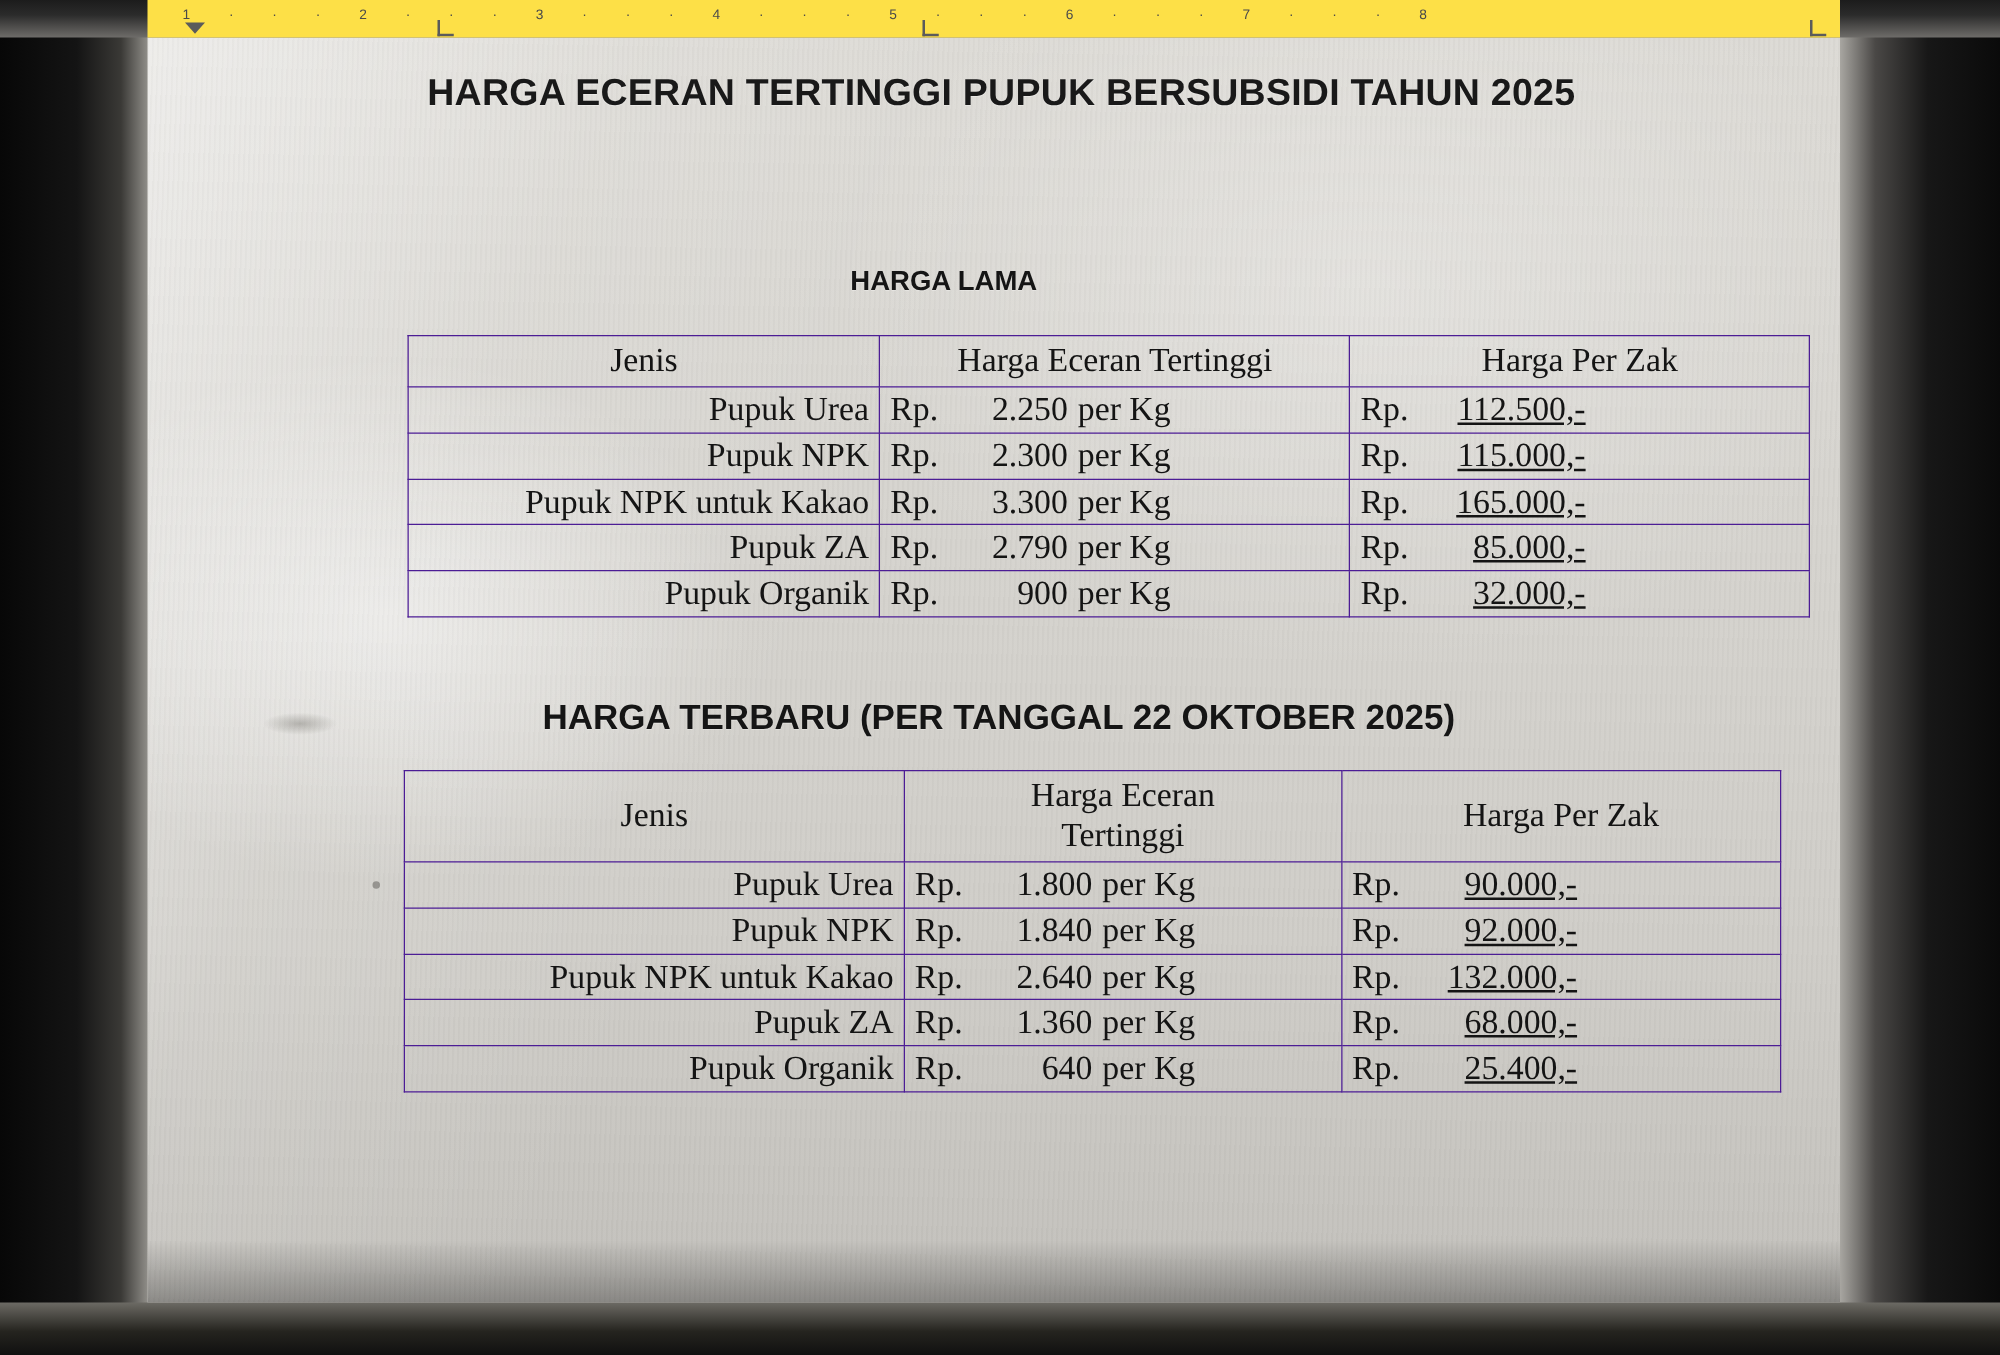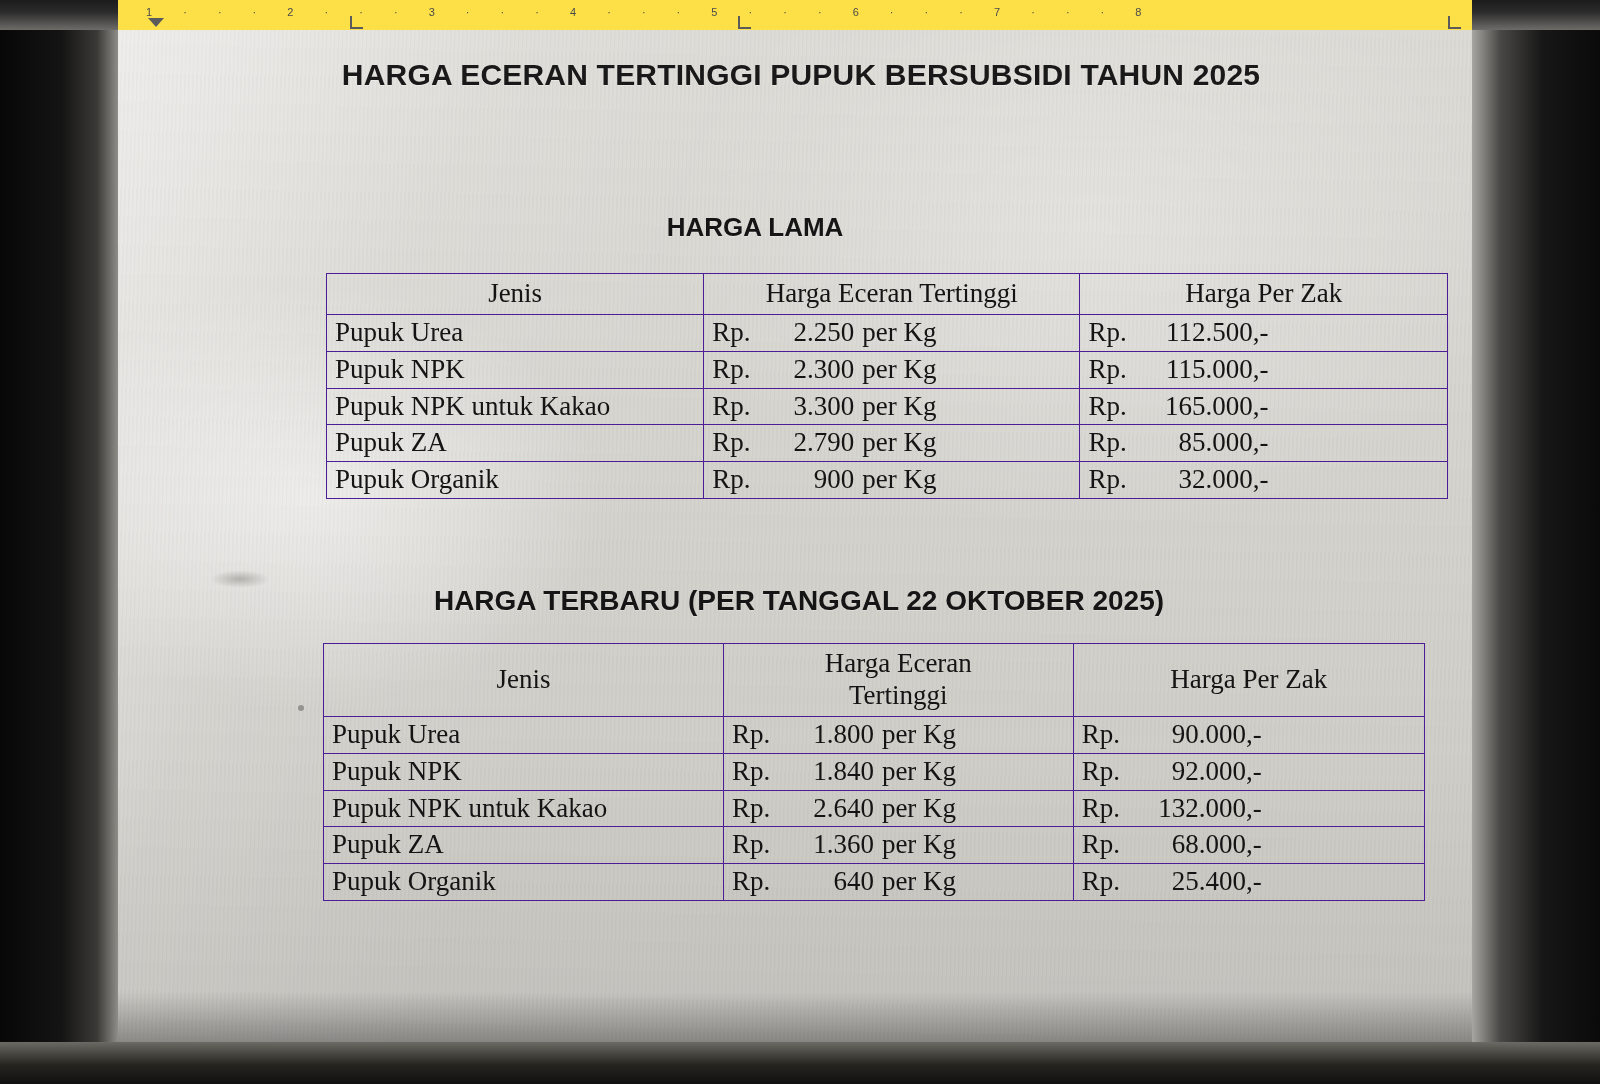--- a/index.html
+++ b/index.html
@@ -141,32 +141,32 @@
     color: #191919;
     letter-spacing: 0.2px;
     margin-top: 28px;
     margin-left: 12px;
     font-family: "Liberation Sans", sans-serif;
     text-shadow: 0 1px 0 rgba(255,255,255,0.35);
   }
 
   .section-title {
     text-align: center;
-    font-size: 26px;
+    font-size: 22px;
     font-weight: bold;
     color: #151515;
     font-family: "Liberation Sans", sans-serif;
     text-shadow: 0 1px 0 rgba(255,255,255,0.3);
   }
   .section-title.lama {
     margin-top: 120px;
     margin-left: -80px;
   }
   .section-title.baru {
-    margin-top: 86px;
+    margin-top: 64px;
     margin-left: 8px;
     font-size: 28px;
   }
 
   table.price {
     border-collapse: collapse;
     font-family: "Liberation Serif", serif;
     color: #141414;
     background: transparent;
   }
@@ -176,28 +176,28 @@
     padding: 2px 8px;
     font-size: 27px;
     line-height: 1.18;
     white-space: nowrap;
   }
   table.price th {
     text-align: center;
     font-size: 27px;
     padding: 4px 8px;
   }
-  .c-jenis { width: 372px; text-align: left; }
+  .c-jenis { width: 372px; text-align: right; }
   .c-het   { width: 374px; text-align: left; }
   .c-zak   { width: 374px; text-align: left; }
 
   
   .rp { display: inline-block; width: 62px; }
   .amt { display: inline-block; min-width: 118px; text-align: right; }
-  .amt-u { text-underline-offset: 2px; }
+  .amt-u { text-decoration: underline; text-underline-offset: 2px; }
 
   .het-rp { display: inline-block; width: 56px; }
   .het-amt { display: inline-block; min-width: 86px; text-align: right; }
   .het-unit { display: inline-block; padding-left: 8px; }
 
   .table-wrap-lama {
     margin-top: 30px;
     margin-left: 208px;
   }
   .table-wrap-lama table.price { width: 1122px; }

